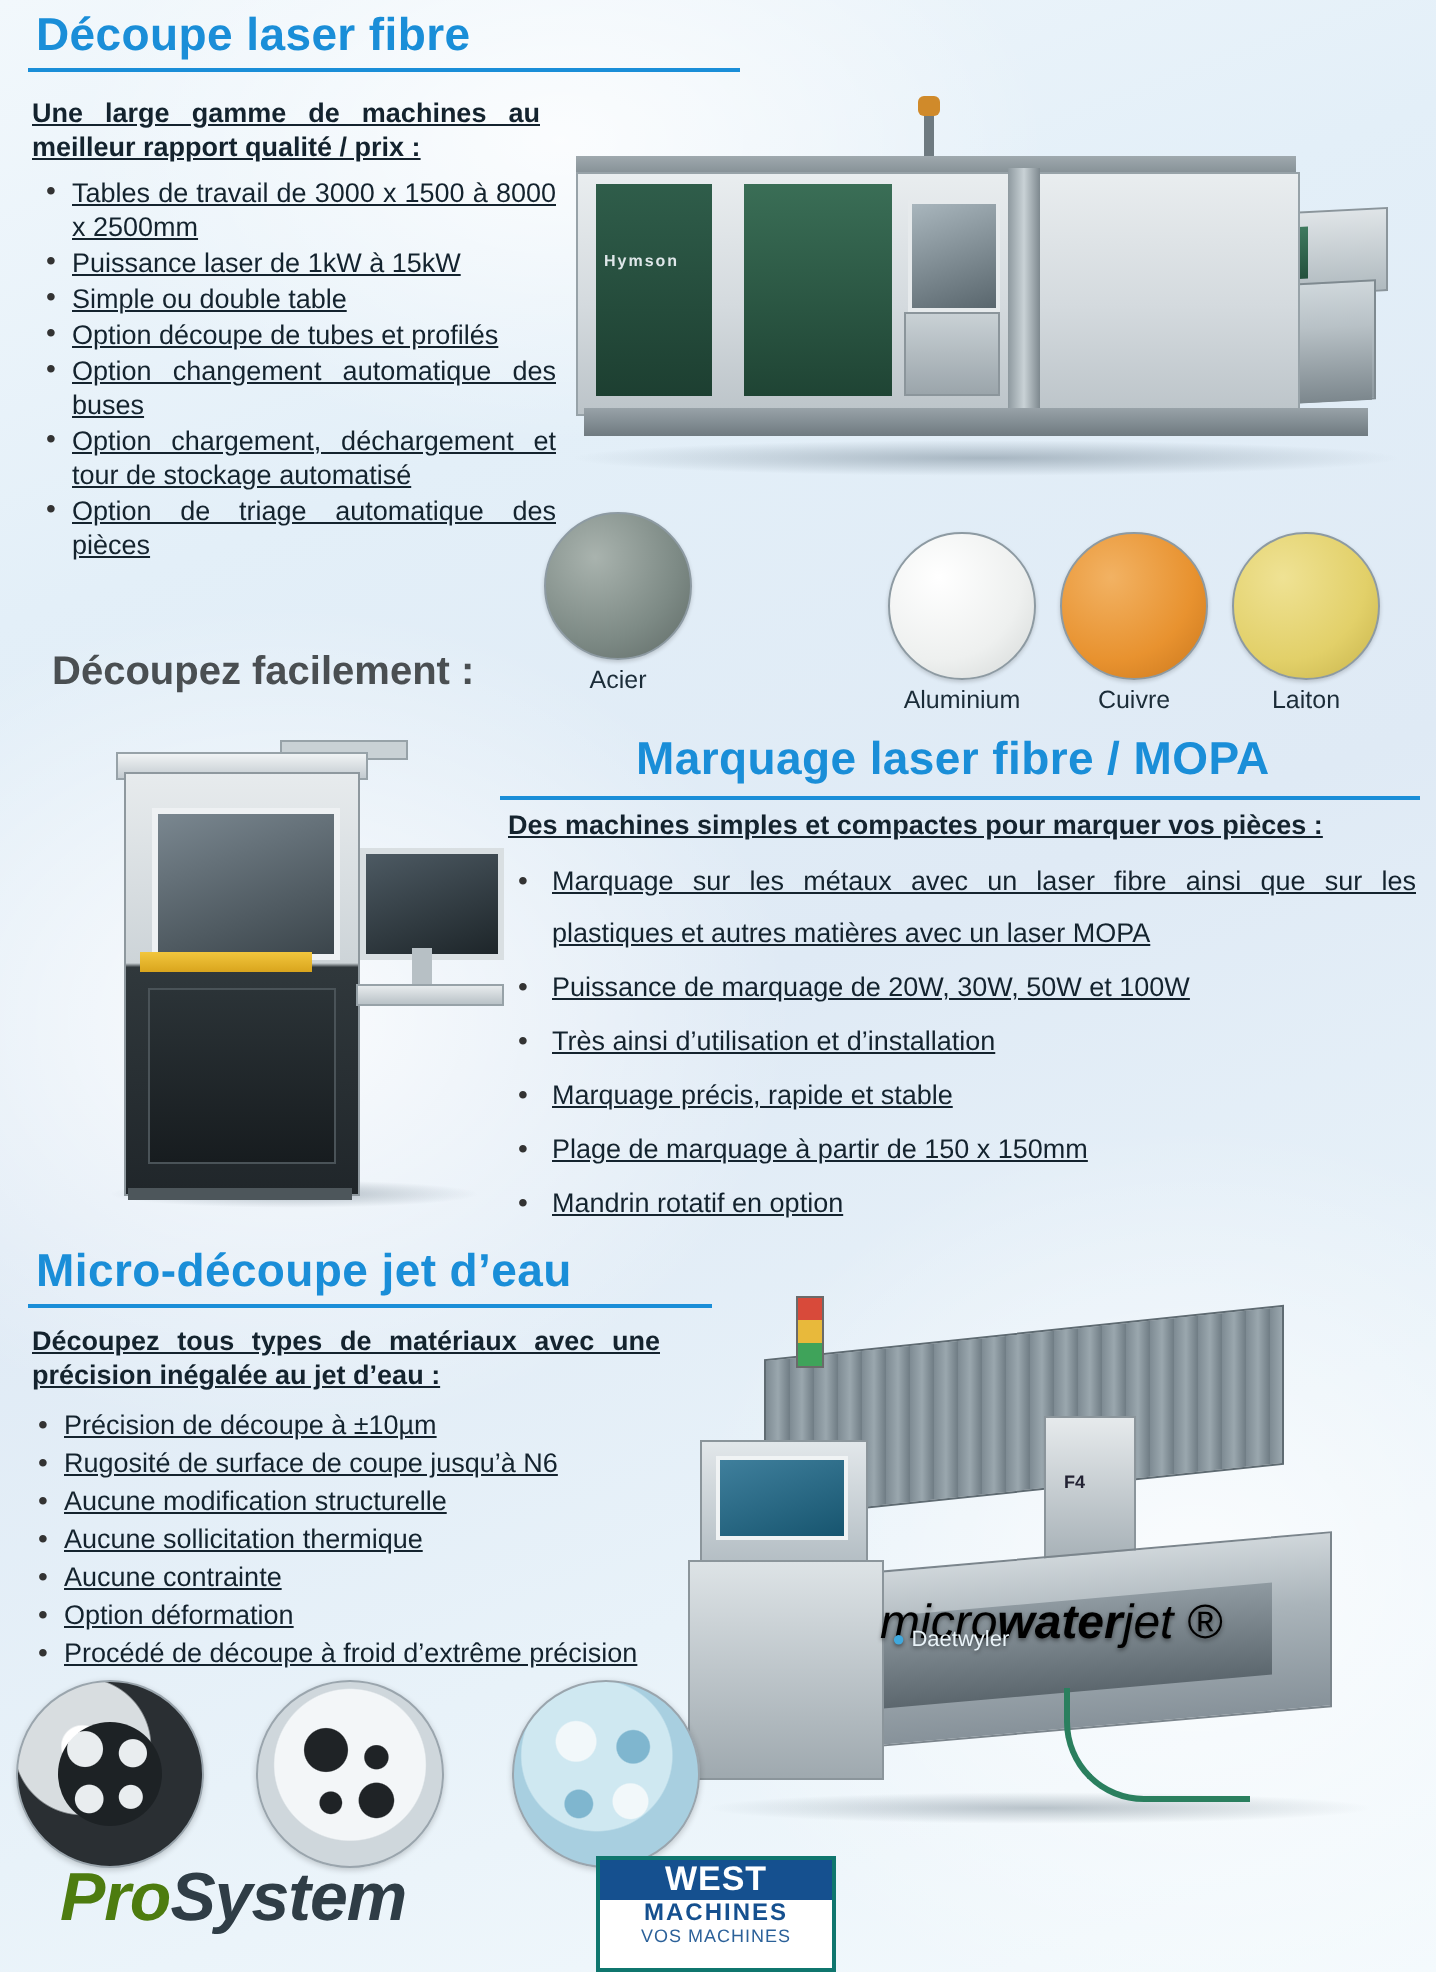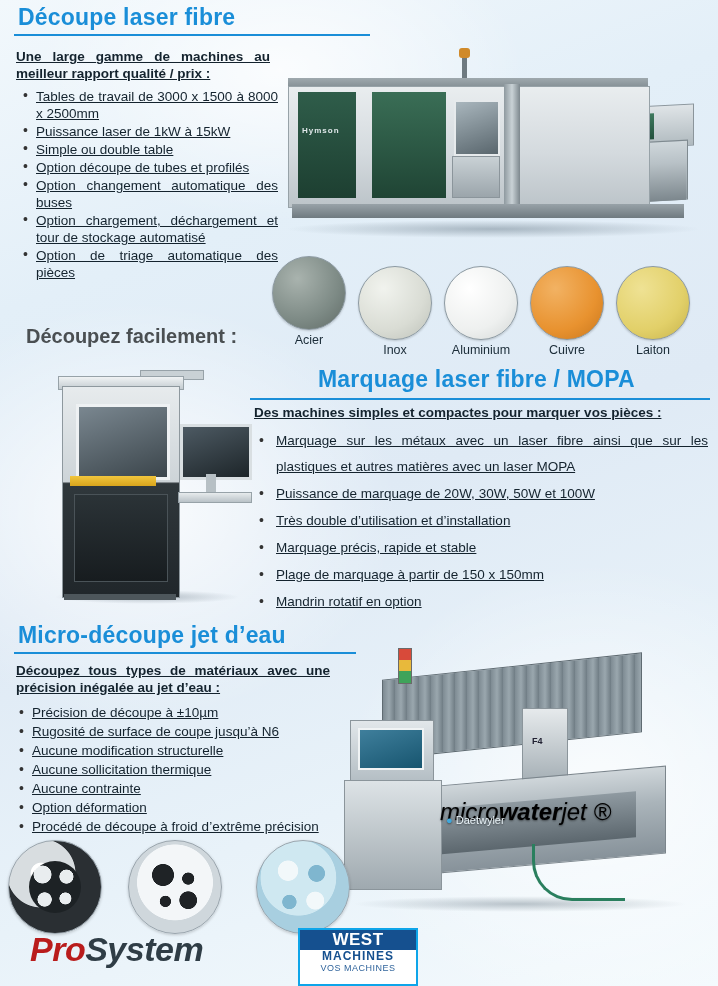--- a/index.html
+++ b/index.html
@@ -370,26 +370,26 @@
   
   .footer-brand {
     position: absolute;
     left: 30px; top: 930px;
     font-size: 34px;
     font-weight: bold;
     font-style: italic;
     color: #2f3d46;
     letter-spacing: -0.5px;
   }
-  .footer-brand .blue { color: #b91c1c; font-style: italic; }
+  .footer-brand .blue { color: #4d7c0f; font-style: italic; }
   .footer-logo {
     position: absolute;
     left: 298px; top: 928px;
     width: 116px; height: 54px;
-    border: 2px solid #0ea5e9;
+    border: 2px solid #0f766e;
     background: #ffffff;
     text-align: center;
     overflow: hidden;
   }
   .fl-west {
     background: #15508f;
     color: #ffffff;
     font-weight: bold;
     font-size: 17px;
     line-height: 20px;
@@ -459,24 +459,20 @@
   <div class="fm-base"></div>
 </div>
 
 <div class="subtitle-dark" style="left:26px; top:325px;">Découpez facilement :</div>
 
 <div class="materials">
   <div class="mat" style="left:0px; top:0px;">
     <div class="disc" style="background: radial-gradient(circle at 34% 30%, #a9b3ae, #7d8a85 60%, #5f6a66);"></div>
     <div class="cap">Acier</div>
   </div>
-  <div class="mat" style="left:86px; top:10px;">
-    <div class="disc" style="background: radial-gradient(circle at 34% 30%, #f1f3ee, #d9dcd4 60%, #bcc0b8);"></div>
-    <div class="cap">Inox</div>
-  </div>
   <div class="mat" style="left:172px; top:10px;">
     <div class="disc" style="background: radial-gradient(circle at 34% 30%, #ffffff, #eef0ef 60%, #d2d6d5);"></div>
     <div class="cap">Aluminium</div>
   </div>
   <div class="mat" style="left:258px; top:10px;">
     <div class="disc" style="background: radial-gradient(circle at 34% 30%, #f2b263, #e8922f 60%, #c8761c);"></div>
     <div class="cap">Cuivre</div>
   </div>
   <div class="mat" style="left:344px; top:10px;">
     <div class="disc" style="background: radial-gradient(circle at 34% 30%, #efe294, #e2d069 60%, #c6b24a);"></div>
@@ -485,21 +481,21 @@
 </div>
 
 <div class="section-title" style="left:318px; top:366px;">Marquage laser fibre / MOPA</div>
 <div class="rule" style="left:250px; top:398px; width:460px;"></div>
 
 <div class="body-text" style="left:254px; top:404px; width:452px; font-weight:bold;">Des machines simples et compactes pour marquer vos pièces :</div>
 
 <ul class="bullets body-text" style="left:256px; top:428px; width:452px; line-height:26px;">
   <li style="padding-left:20px;">Marquage sur les métaux avec un laser fibre ainsi que sur les plastiques et autres matières avec un laser MOPA</li>
   <li style="padding-left:20px;">Puissance de marquage de 20W, 30W, 50W et 100W</li>
-  <li style="padding-left:20px;">Très double d’utilisation et d’installation</li>
+  <li style="padding-left:20px;">Très ainsi d’utilisation et d’installation</li>
   <li style="padding-left:20px;">Marquage précis, rapide et stable</li>
   <li style="padding-left:20px;">Plage de marquage à partir de 150 x 150mm</li>
   <li style="padding-left:20px;">Mandrin rotatif en option</li>
 </ul>
 
 <div class="mark-machine">
   <div class="mm-shadow"></div>
   <div class="mm-arm"></div>
   <div class="mm-top"></div>
   <div class="mm-frame"></div>

